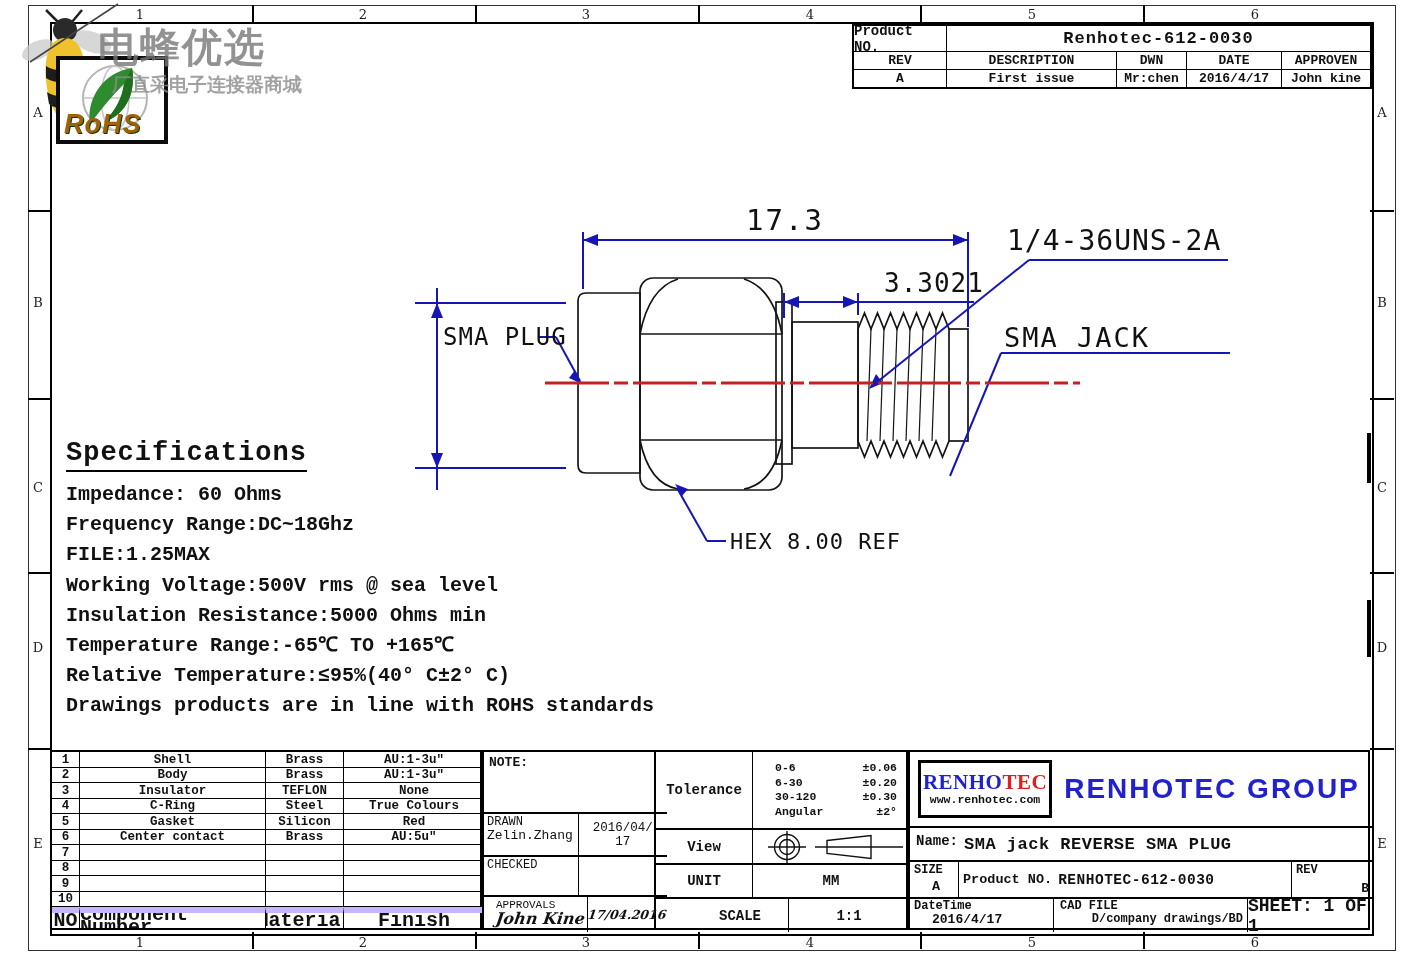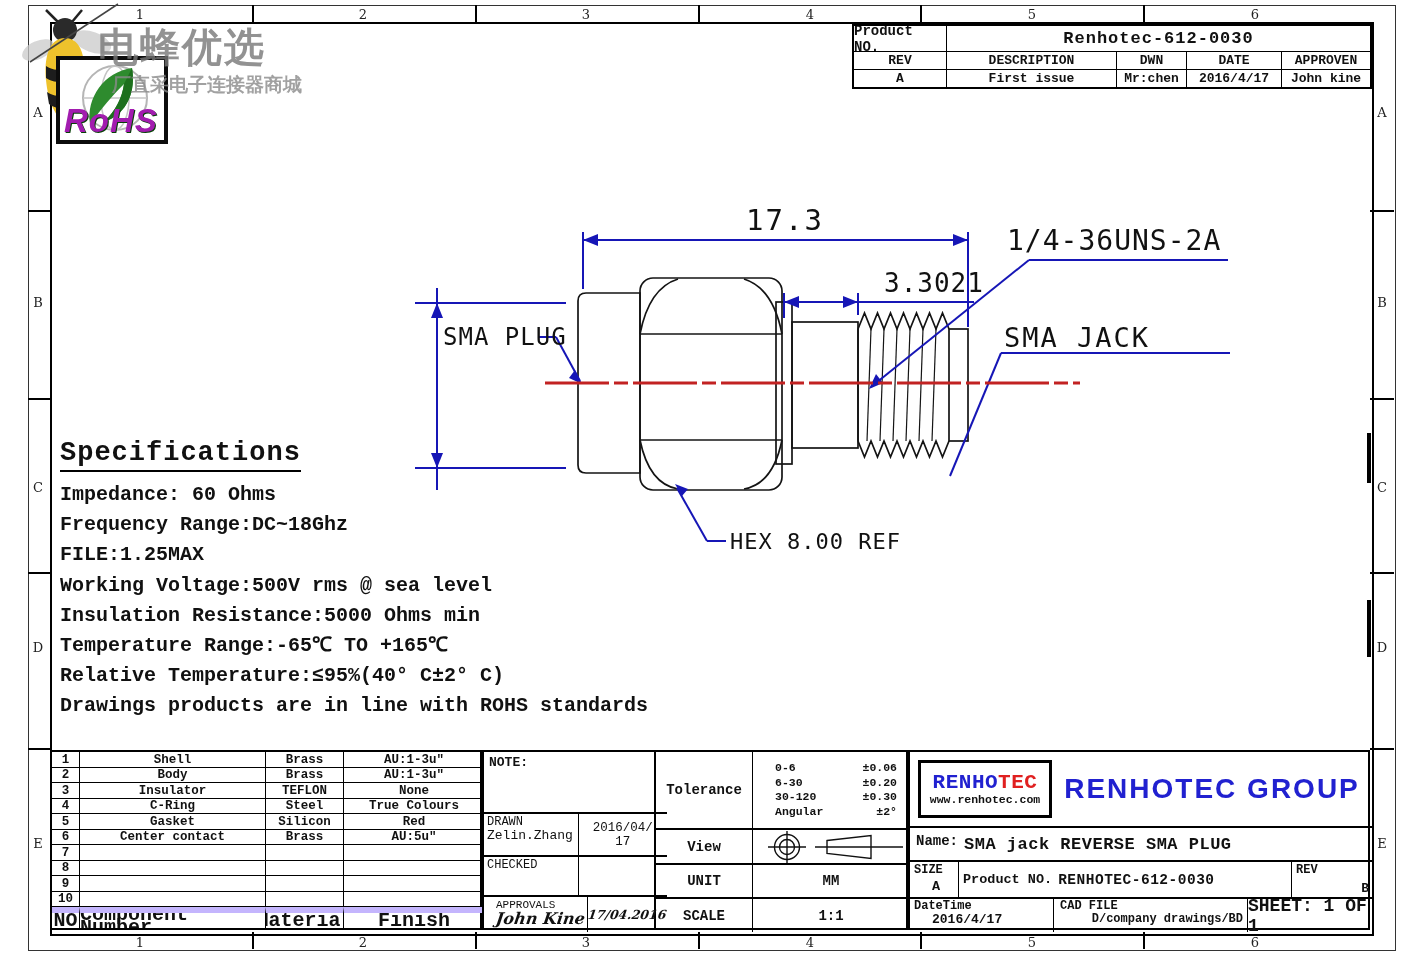--- a/index.html
+++ b/index.html
@@ -25,26 +25,26 @@
   .tt .bot{border-bottom:none;}
   .tt .big{grid-column:2/6;font-size:17px;letter-spacing:1px;}
   .tt .lab{font-size:14px;}
 
   
   .watermark1{left:98px;top:20px;font-size:40px;font-weight:bold;color:#777;opacity:.8;
               font-family:"Liberation Sans",sans-serif;letter-spacing:2px;z-index:6;}
   .watermark2{left:112px;top:72px;font-size:19px;font-weight:bold;color:#8a8a8a;opacity:.8;
               font-family:"Liberation Sans",sans-serif;z-index:6;}
   .rohs-box{left:56px;top:56px;width:104px;height:80px;border:4px solid #0c0c0c;background:#fff;z-index:4;}
-  .rohs-text{position:absolute;left:4px;bottom:0px;font-size:33px;font-weight:bold;font-style:italic;
-             color:#a21caf;font-family:"Liberation Sans",sans-serif;letter-spacing:1px;
+  .rohs-text{position:absolute;left:4px;bottom:0px;font-size:27px;font-weight:bold;font-style:italic;
+             color:#a16207;font-family:"Liberation Sans",sans-serif;letter-spacing:1px;
              text-shadow:1px 1px 0 #064006;}
 
   
-  .specs{left:60px;top:438px;width:650px;font-weight:bold;}
+  .specs{left:66px;top:438px;width:650px;font-weight:bold;}
   .specs .title{font-size:27px;letter-spacing:1px;border-bottom:2.5px solid #000;display:inline-block;
                 padding-bottom:2px;margin-bottom:8px;}
   .specs .line{font-size:20px;line-height:30.2px;white-space:pre;}
 
   
   .cell{box-sizing:border-box;overflow:hidden;}
   .bb{border:2.5px solid #000;box-sizing:border-box;background:#fff;}
 
   
   .parts{left:50px;top:750px;width:432px;height:180px;display:grid;
@@ -63,37 +63,37 @@
   .mid .cell{font-weight:bold;}
   .note-cell{border-bottom:2px solid #000;font-size:13px;padding:3px 0 0 5px;}
   .sign-row{display:grid;grid-template-columns:94px 1fr;border-bottom:2px solid #000;}
   .sign-row.last{border-bottom:none;padding-left:9px;}
   .sign-row .nm{padding:1px 0 0 3px;font-size:12px;line-height:14px;}
   .sign-row .dt{border-left:1.6px solid #000;display:flex;flex-direction:column;align-items:center;
                 justify-content:center;font-size:12.5px;line-height:14px;}
   .script{font-family:"DejaVu Serif",serif;font-style:italic;font-weight:bold;font-size:16px;
           transform:skewX(-8deg);white-space:nowrap;}
   .tol-row{display:grid;grid-template-columns:96px 1fr;border-bottom:2px solid #000;}
-  .tol-row.last{border-bottom:none;}
+  .tol-row.last{border-bottom:none;margin-left:36px;}
   .tol-row .lab{display:flex;align-items:center;justify-content:center;font-size:14px;font-weight:bold;}
   .tol-row .val{border-left:1.6px solid #000;display:flex;align-items:center;justify-content:center;
                 font-size:14px;font-weight:bold;}
   .tol-lines{flex-direction:column;align-items:stretch !important;justify-content:center;padding:2px 12px 2px 22px;}
   .tol-line{display:flex;font-size:11.5px;line-height:14.5px;font-weight:bold;}
   .tol-line span:last-child{margin-left:auto;}
 
   
   .rb{left:908px;top:750px;width:462px;height:180px;display:grid;
       grid-template-rows:76px 34px 37px 33px;box-sizing:border-box;font-weight:bold;}
   .rb>div{border-bottom:2px solid #000;}
   .rb>div:last-child{border-bottom:none;}
   .logo-row{display:flex;align-items:center;}
   .ren-box{width:128px;height:52px;border:3.5px solid #000;margin-left:8px;display:flex;
            flex-direction:column;align-items:center;justify-content:center;}
-  .ren-word{font-family:Liberation Mono, monospace;font-size:21px;font-weight:900;line-height:21px;letter-spacing:.5px;}
+  .ren-word{font-family:Liberation Serif, serif;font-size:21px;font-weight:900;line-height:21px;letter-spacing:.5px;}
   .ren-url{font-size:11.5px;font-weight:bold;color:#111;line-height:13px;}
   .group-name{flex:1;text-align:center;font-family:"Liberation Sans",sans-serif;font-size:28px;
               font-weight:800;color:#2121d0;letter-spacing:2px;}
   .name-row{display:flex;align-items:center;}
   .name-lab{font-size:14px;margin:0 6px 6px 6px;}
   .name-val{font-size:17px;letter-spacing:.5px;}
   .size-row{display:grid;grid-template-columns:49px 333px 80px;}
   .size-cell{border-right:1.6px solid #000;font-size:12px;padding:1px 0 0 4px;}
   .size-cell .v{text-align:center;font-size:13.5px;margin-top:2px;}
   .prod-cell{border-right:1.6px solid #000;display:flex;align-items:center;padding-left:4px;}

